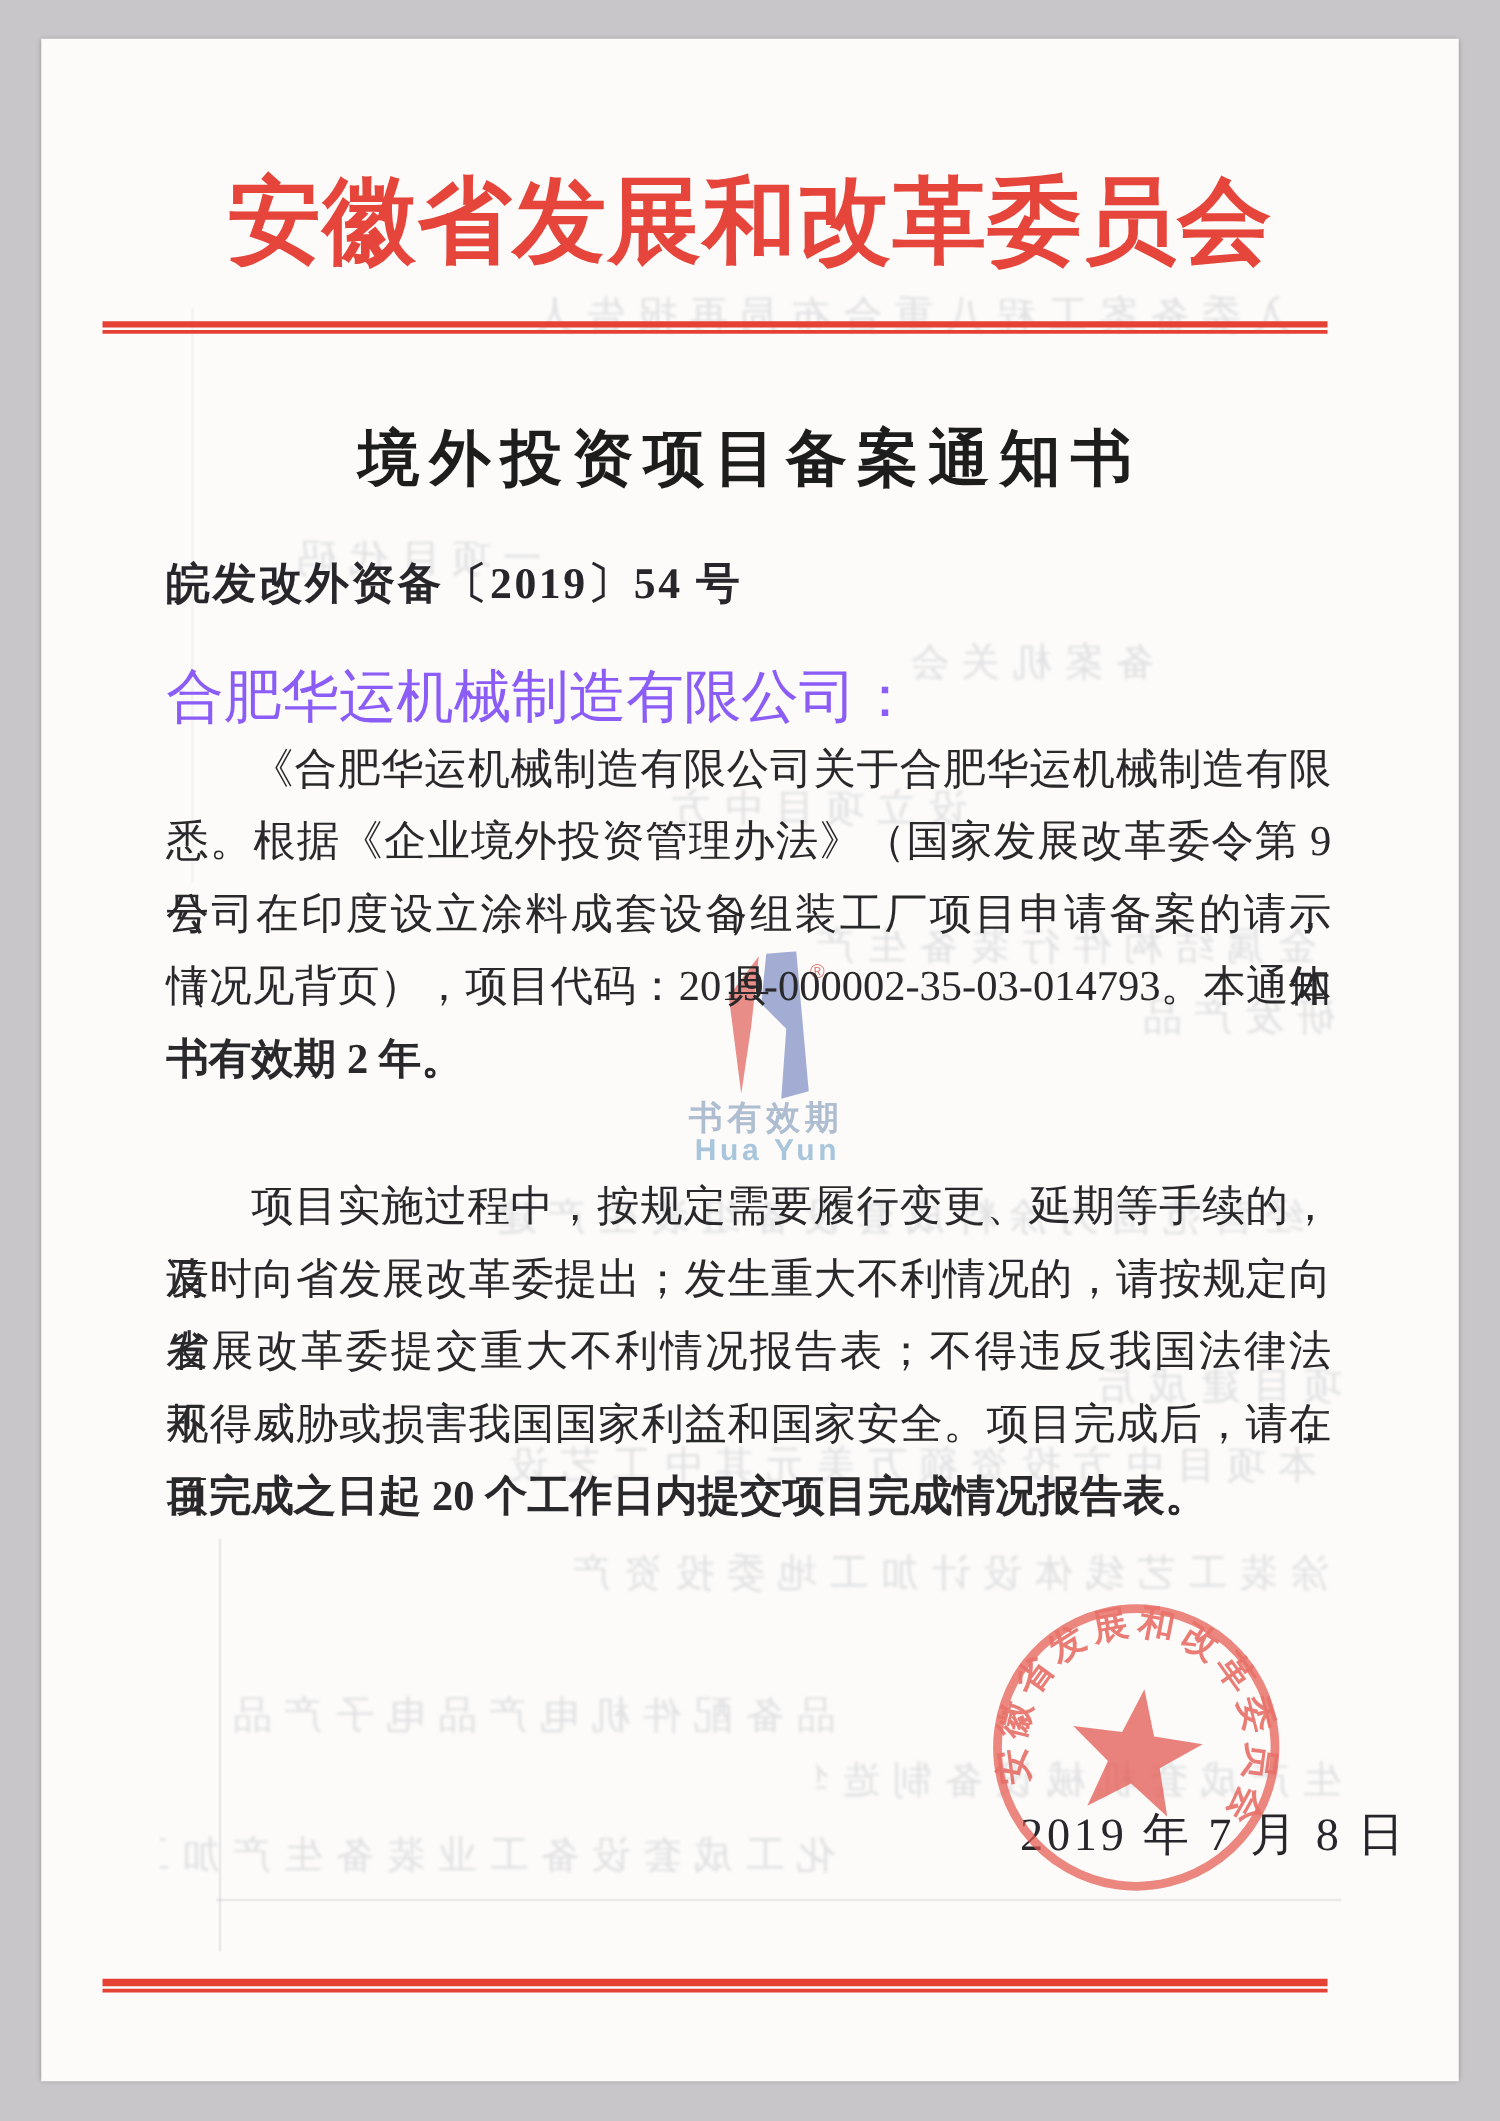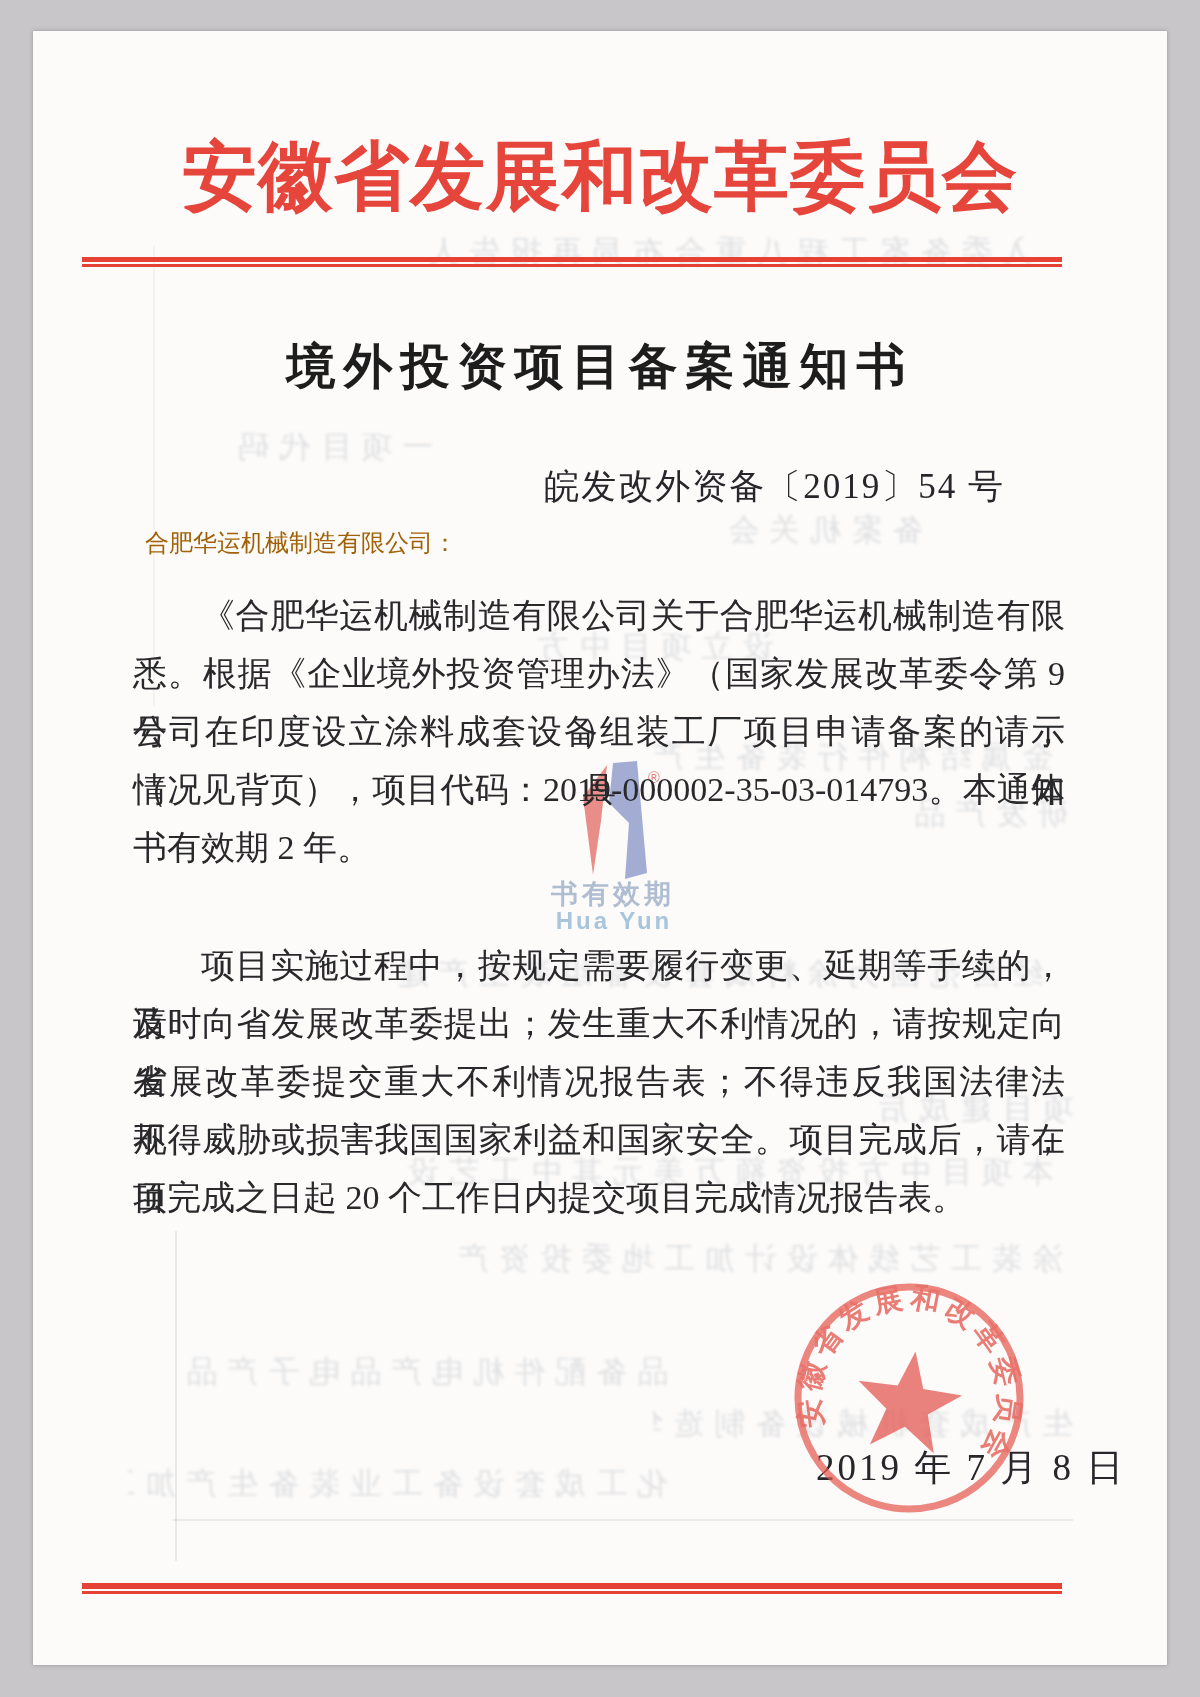--- a/index.html
+++ b/index.html
@@ -53,38 +53,38 @@
   .rule-bottom{top:1552px;border-top-width:6px;}
 
   
   .doc-title{
     position:absolute;left:0;top:303px;width:100%;
     text-align:center;
     font-size:49px;font-weight:bold;color:#1e1d1d;
     letter-spacing:8px;white-space:nowrap;
   }
   .ref-number{
-    position:absolute;left:100px;top:432px;width:932px;
-    text-align:right;padding-right:60px;box-sizing:border-box;
-    font-size:35px;color:#27262a;letter-spacing:2px;
+    position:absolute;left:100px;top:412px;width:932px;
+    padding-right:60px;box-sizing:border-box;
+    font-size:35px;color:#27262a;letter-spacing:2px;font-weight:bold;
   }
   .addressee{
     position:absolute;left:100px;top:496px;width:932px;
-    font-size:24px;color:#a16207;margin-left:12px;
+    font-size:46px;color:#8b5cf6;
   }
   .para{position:absolute;left:100px;width:932px;}
   .para-1{top:556px;}
   .para-2{top:906px;}
   .bline{
     display:block;height:58px;line-height:58px;
     font-size:34px;color:#29282b;
     text-align:justify;text-align-last:justify;
   }
   .bline.indent{text-indent:2em;}
-  .bline.loose{text-align:center;text-align-last:left;}
+  .bline.loose{text-align:center;text-align-last:left;font-weight:bold;}
   .issue-date{
     position:absolute;left:750px;top:1412px;
     font-size:37px;color:#27262a;letter-spacing:3px;
     white-space:nowrap;
     margin-left:33px;
   }
 
   
   .wm-cn{
     position:absolute;left:505px;top:845px;width:150px;

